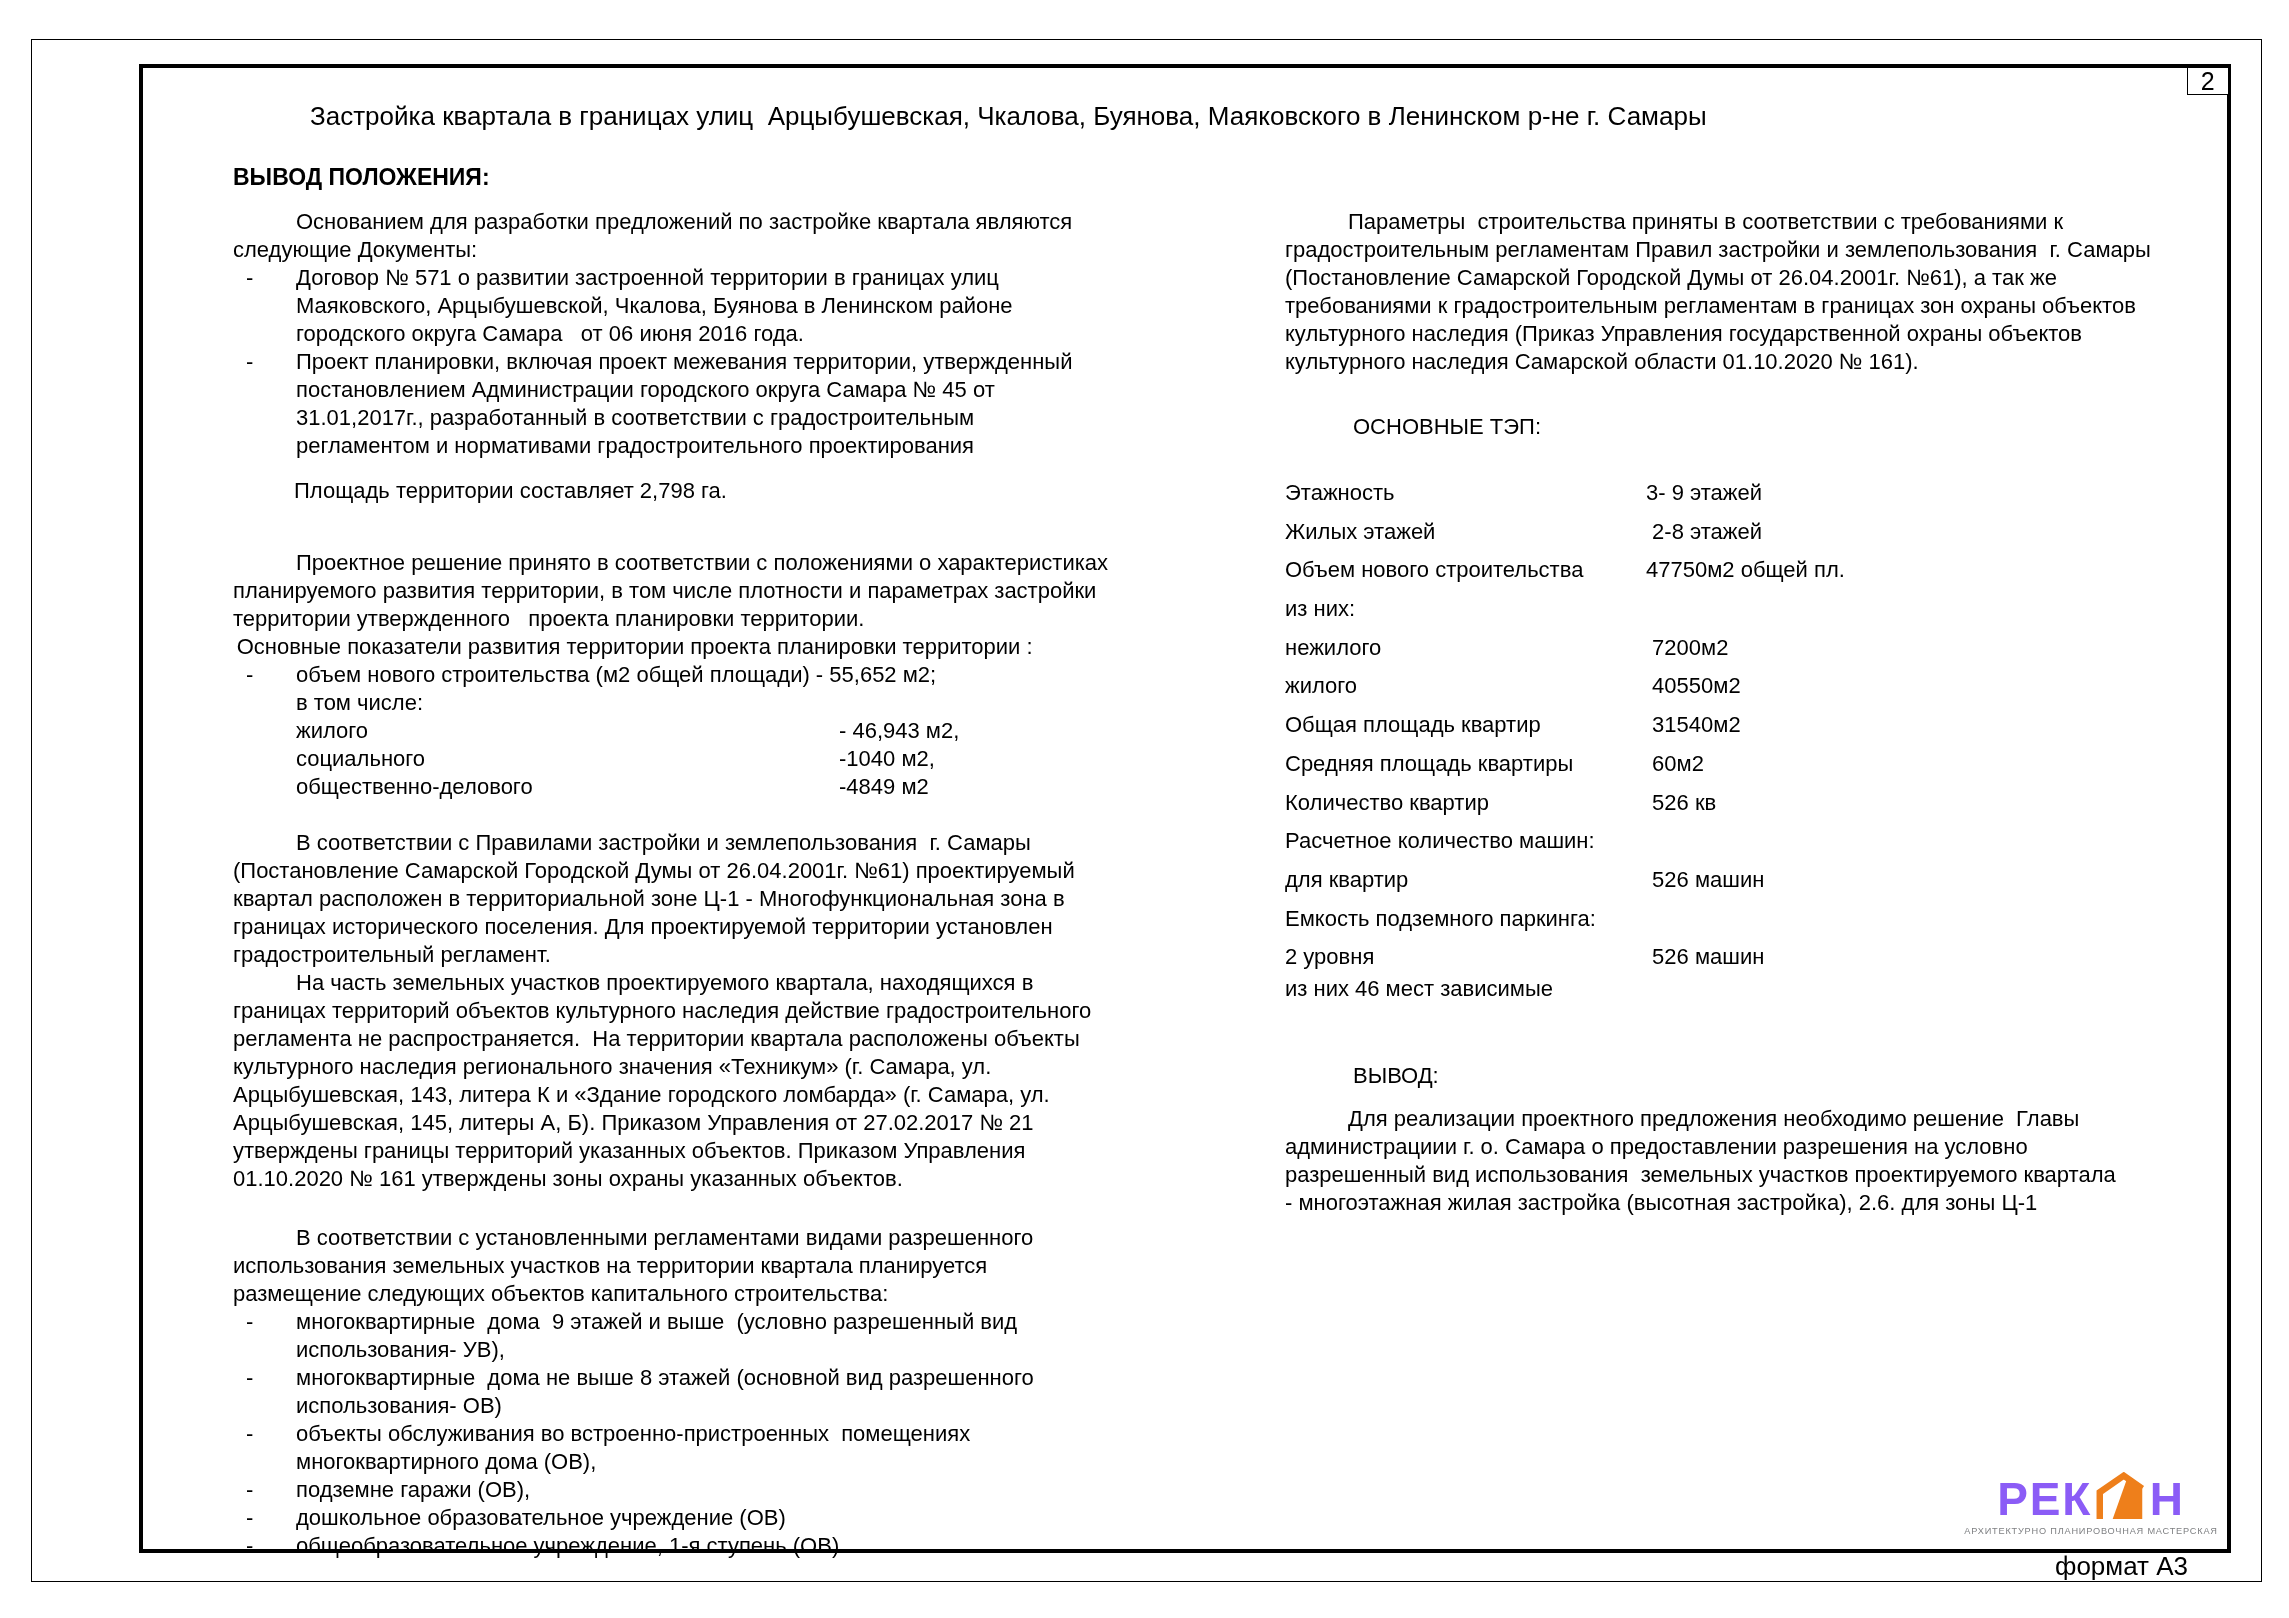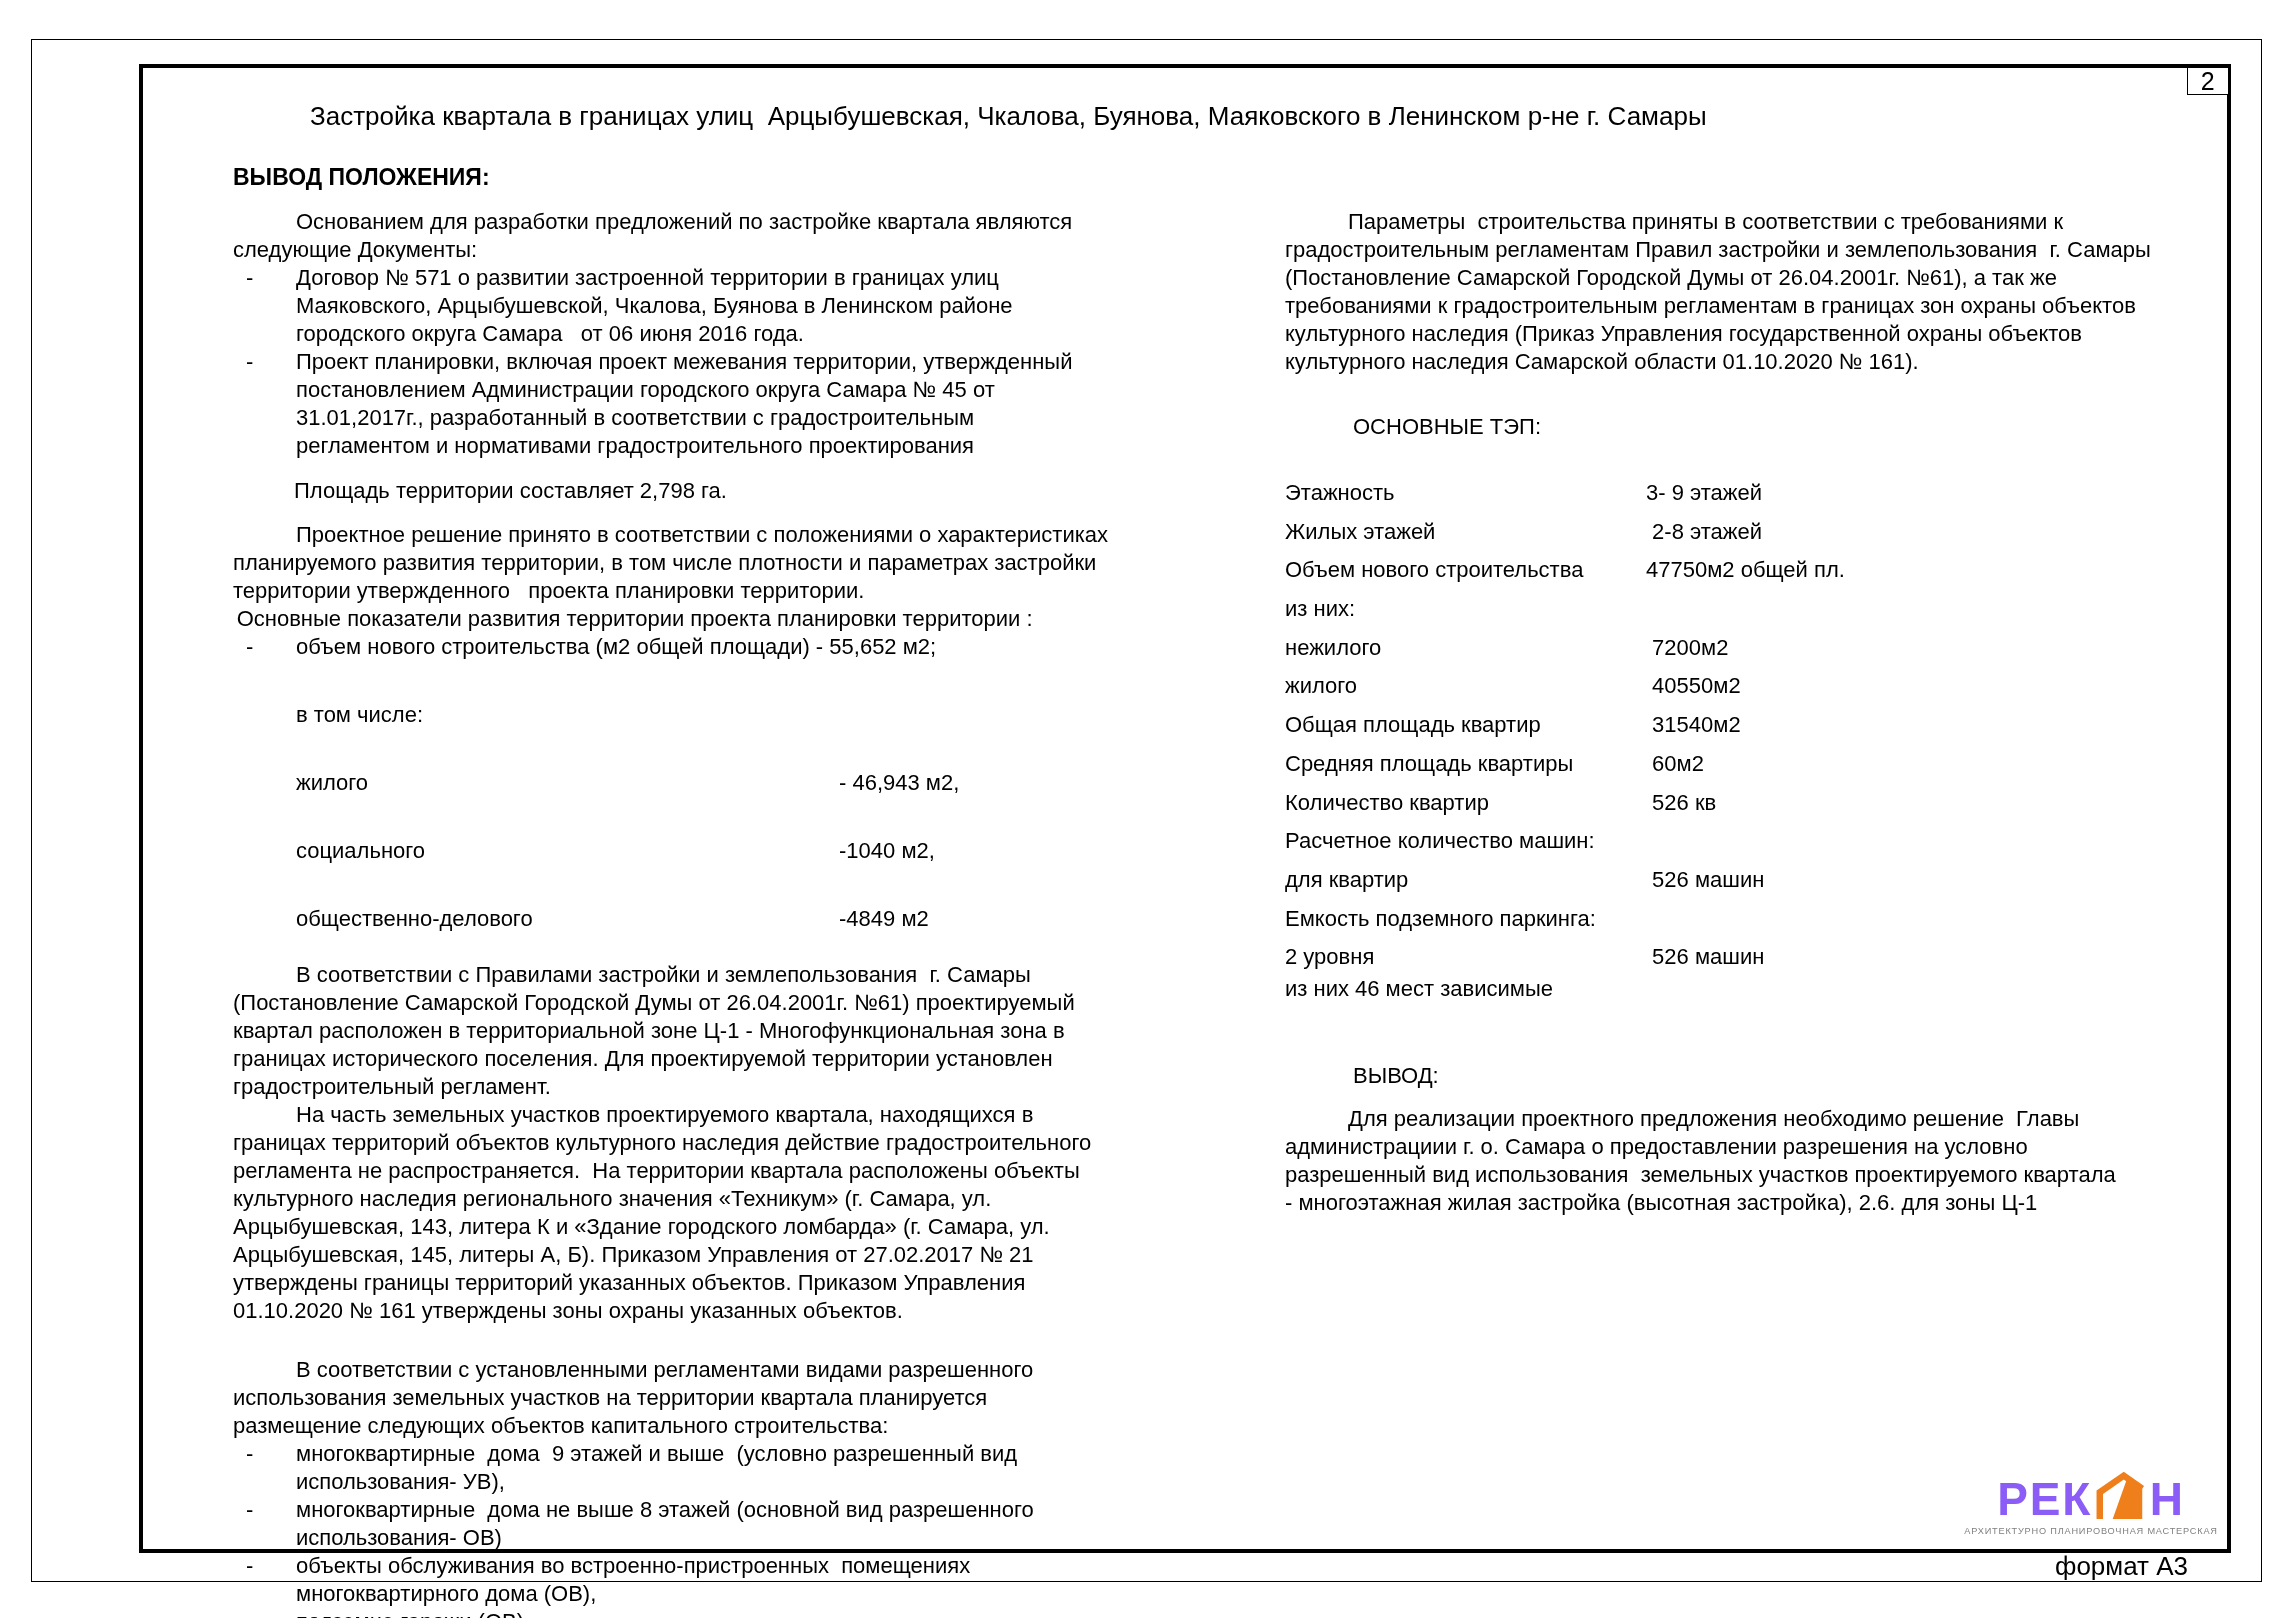--- a/index.html
+++ b/index.html
@@ -42,26 +42,26 @@
     position:absolute; left:90px; top:96px;
     font-size:23px; font-weight:bold; margin:0;
     white-space:pre;
   }
   .col { position:absolute; top:140px; font-size:22px; line-height:28px; }
   .col-left  { left:90px;  width:1052px; }
   .col-right { left:1142px; width:945px; }
   .p { white-space:pre; margin:0; }
   .indent { text-indent:63px; }
   .p-area { margin-top:16.6px; padding-left:61px; }
-  .p-decision { margin-top:16px; }
+  .p-decision { margin-top:44px; }
   .p-indicators { padding-left:3.7px; }
   .li { display:flex; padding-left:13px; }
   .li .dash { flex:0 0 50px; }
   .li .li-text { white-space:pre; }
-  .vrow { display:flex; padding-left:63px;margin-top:40px; }
+  .vrow { display:flex; padding-left:63px; }
   .vrow .vlabel { flex:0 0 543px; white-space:pre; }
   .vrow .vvalue { white-space:pre; }
   .p-rules { margin-top:28px; }
   .p-usage { margin-top:31px; }
   .tep-heading { margin-top:37px; padding-left:68px; white-space:pre; }
   .tep-table { margin-top:37px; }
   .tep-row { display:flex; line-height:29.5px; margin-bottom:9.2px; }
   .tep-row .tlabel { flex:0 0 361px; white-space:pre; }
   .tep-row .tvalue { white-space:pre; }
   .tep-row.note { margin-top:-7.4px; }

